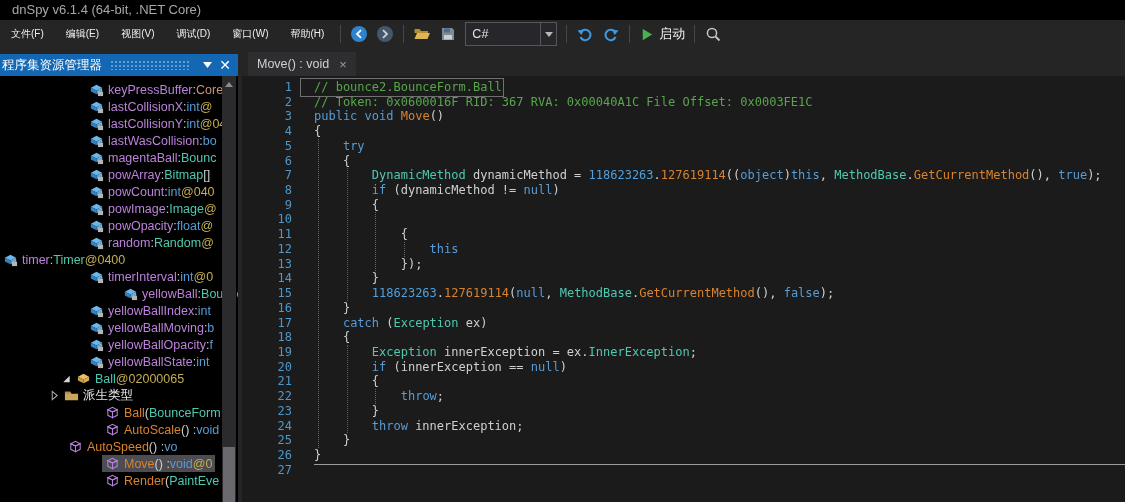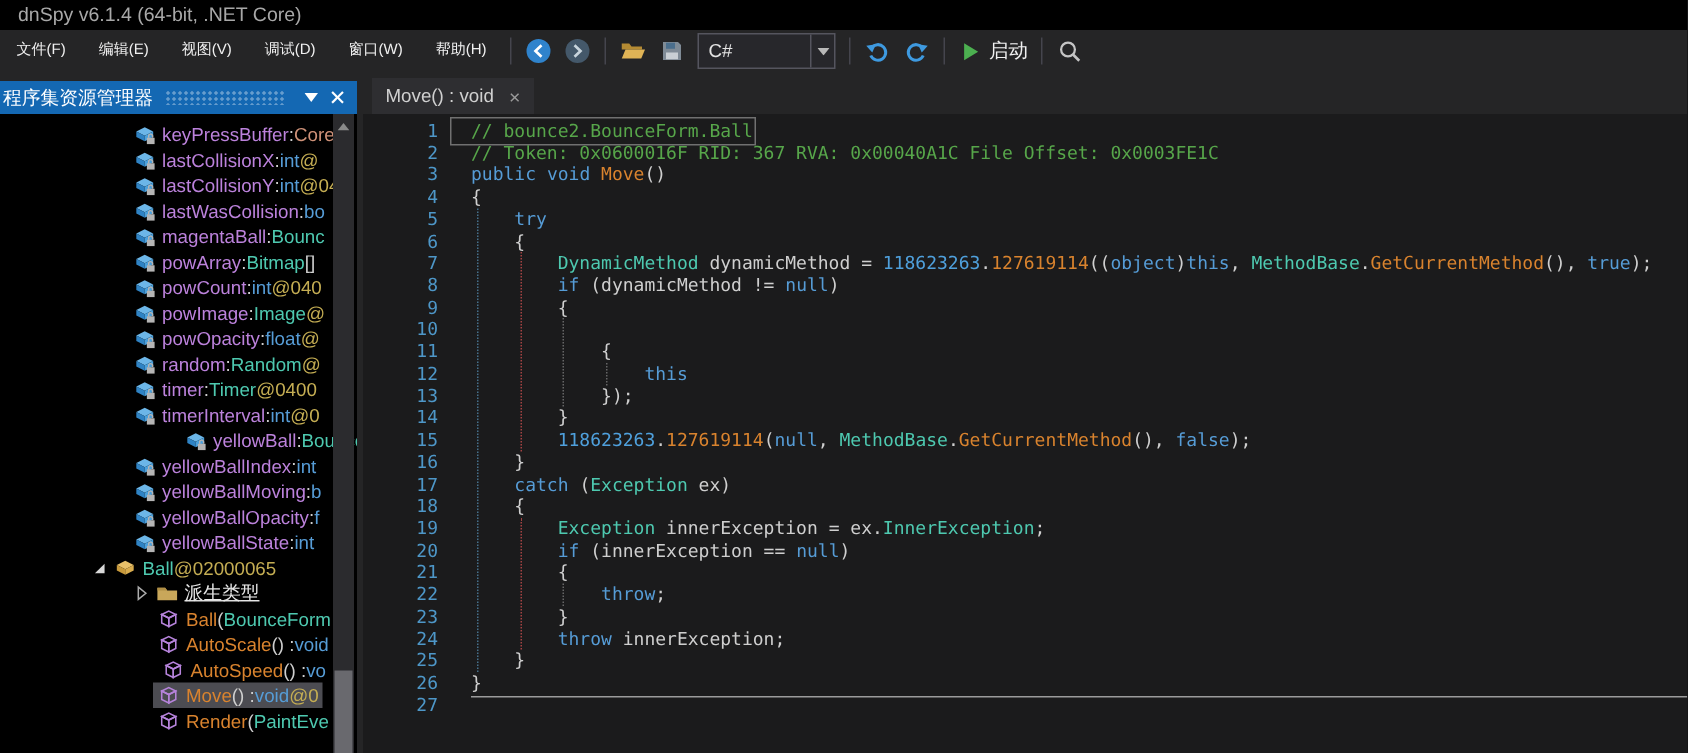--- a/index.html
+++ b/index.html
@@ -321,21 +321,21 @@
               <polygon points="14,6 8,9 8,13 14,10" fill="#4aa0dc"></polygon>
               <rect x="9.5" y="10.5" width="5.5" height="4.5" fill="#b5b5b5"></rect>
               <path d="M10.8 10.5 v-1.2 a1.4 1.4 0 0 1 2.8 0 v1.2" stroke="#b5b5b5" stroke-width="1" fill="none"></path>
             </svg></span>
           <span class="s-fld">random</span>
           <span class="s-p"> : </span>
           <span class="s-type">Random</span>
           <span class="s-gold"> @</span>
         </span>
       </div>
-      <div class="tree-row" style="padding-left: 86px; align-items: center;">
+      <div class="tree-row" style=" align-items: center;">
         <span class="row-inner">
           <span class="tree-icon"><svg width="15" height="15" viewBox="0 0 16 16">
               <polygon points="2,6 8,3 14,6 8,9" fill="#6cb6e8"></polygon>
               <polygon points="2,6 8,9 8,13 2,10" fill="#2f83c4"></polygon>
               <polygon points="14,6 8,9 8,13 14,10" fill="#4aa0dc"></polygon>
               <rect x="9.5" y="10.5" width="5.5" height="4.5" fill="#b5b5b5"></rect>
               <path d="M10.8 10.5 v-1.2 a1.4 1.4 0 0 1 2.8 0 v1.2" stroke="#b5b5b5" stroke-width="1" fill="none"></path>
             </svg></span>
           <span class="s-fld">timer</span>
           <span class="s-p"> : </span>
@@ -437,21 +437,21 @@
         <span class="row-inner">
           <span class="tree-icon"><svg width="15" height="15" viewBox="0 0 16 16">
               <polygon points="2,6 8,3 14,6 8,9" fill="#e8c06a"></polygon>
               <polygon points="2,6 8,9 8,13 2,10" fill="#c89a3c"></polygon>
               <polygon points="14,6 8,9 8,13 14,10" fill="#d9ac4e"></polygon>
             </svg></span>
           <span class="s-type">Ball</span>
           <span class="s-gold"> @02000065</span>
         </span>
       </div>
-      <div class="tree-row" style="padding-left: 88px; text-decoration: underline;">
+      <div class="tree-row" style="padding-left: 48px;">
         <span class="expander">
           <svg width="11" height="11" viewBox="0 0 12 12">
             <polygon points="3.5,1.5 9,6 3.5,10.5" fill="none" stroke="#ababab" stroke-width="1.1"></polygon>
           </svg>
         </span>
         <span class="row-inner">
           <span class="tree-icon"><svg width="15" height="15" viewBox="0 0 16 16">
               <path d="M1 4 h5.5 l1.5 2 H15 v7 H1z" fill="#c9a75a"></path>
               <path d="M1 4 h5.5 l1.5 2 H1z" fill="#b08f45"></path>
             </svg></span>
@@ -475,21 +475,21 @@
           <span class="tree-icon"><svg width="15" height="15" viewBox="0 0 16 16">
               <polygon points="3,5 8,2.5 13,5 8,7.5" fill="none" stroke="#b683db" stroke-width="1.1"></polygon>
               <polygon points="3,5 3,11 8,13.5 8,7.5" fill="none" stroke="#b683db" stroke-width="1.1"></polygon>
               <polygon points="13,5 13,11 8,13.5 8,7.5" fill="none" stroke="#b683db" stroke-width="1.1"></polygon>
             </svg></span>
           <span class="s-m">AutoScale</span>
           <span class="s-p">() : </span>
           <span class="s-kw">void</span>
         </span>
       </div>
-      <div class="tree-row" style="padding-left: 65px; margin-left: 40px;">
+      <div class="tree-row" style="padding-left: 65px;">
         <span class="row-inner">
           <span class="tree-icon"><svg width="15" height="15" viewBox="0 0 16 16">
               <polygon points="3,5 8,2.5 13,5 8,7.5" fill="none" stroke="#b683db" stroke-width="1.1"></polygon>
               <polygon points="3,5 3,11 8,13.5 8,7.5" fill="none" stroke="#b683db" stroke-width="1.1"></polygon>
               <polygon points="13,5 13,11 8,13.5 8,7.5" fill="none" stroke="#b683db" stroke-width="1.1"></polygon>
             </svg></span>
           <span class="s-m">AutoSpeed</span>
           <span class="s-p">() : </span>
           <span class="s-kw">vo</span>
         </span>

